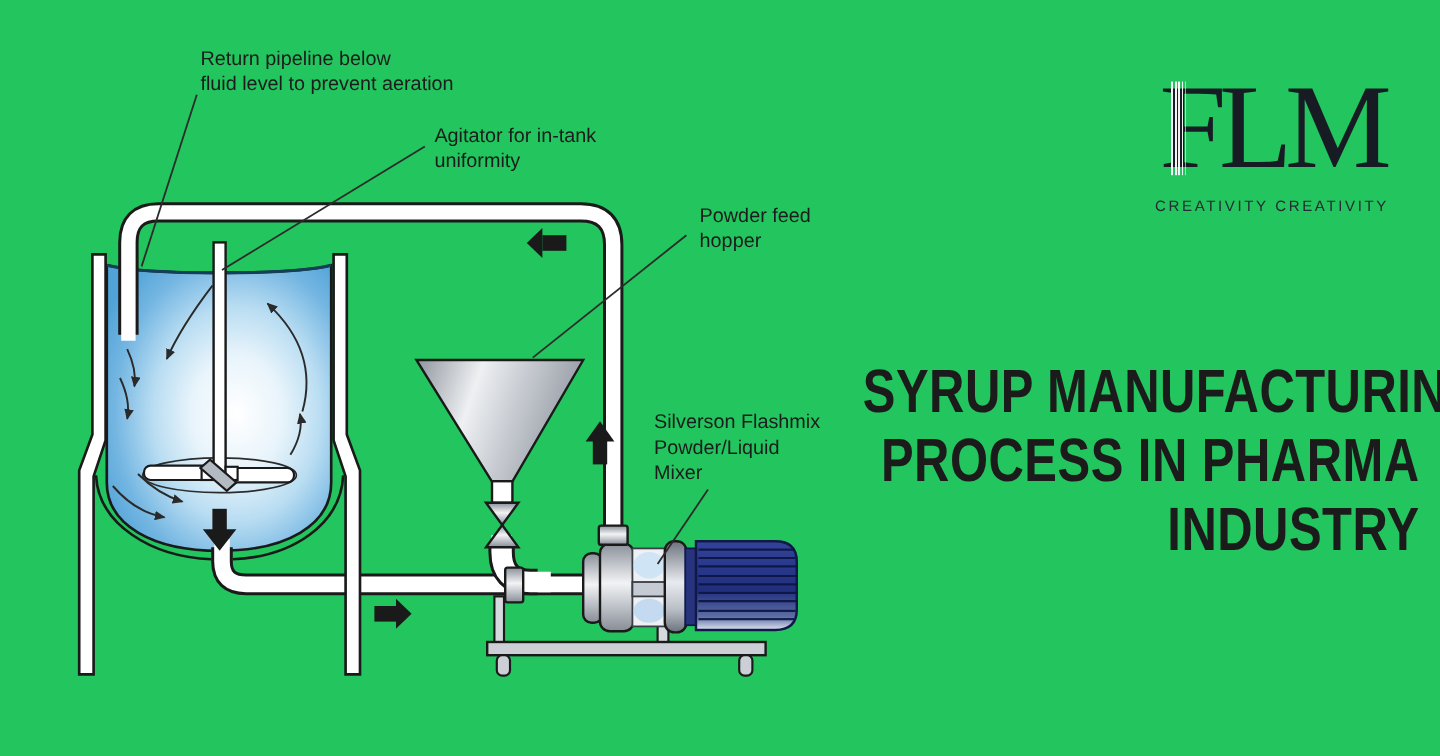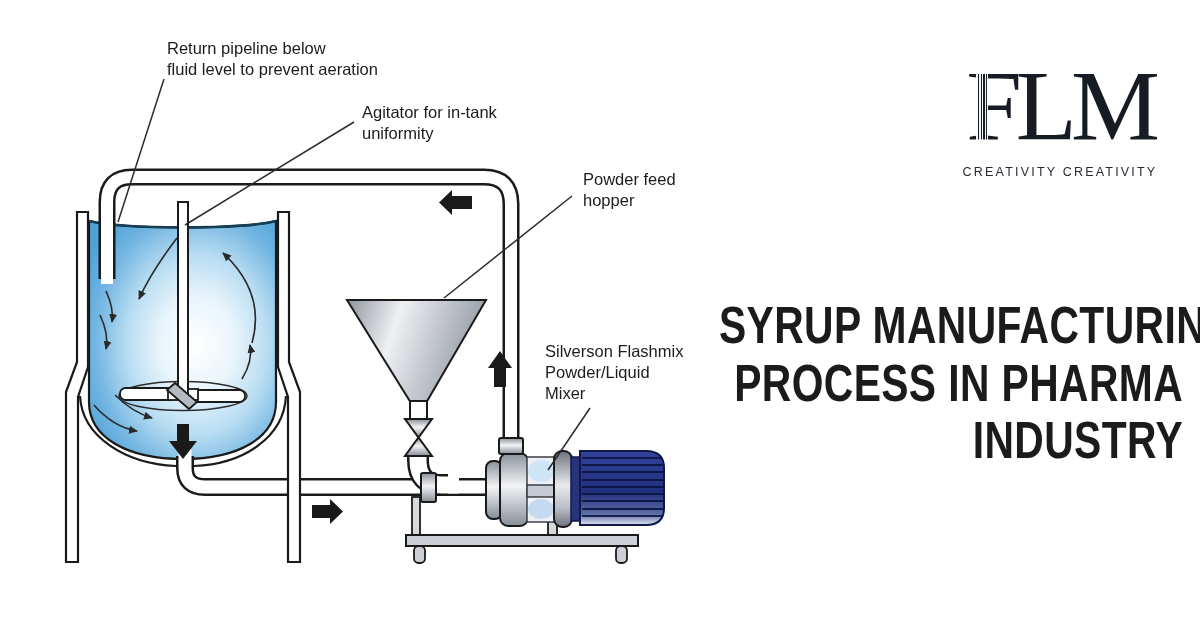--- a/index.html
+++ b/index.html
@@ -1,16 +1,16 @@
 <!DOCTYPE html>
 <html><head>
 <meta charset="utf-8">
 <style>
   html,body{margin:0;padding:0;background:#e9e9e9;}
-  .canvas{position:relative;width:1200px;height:630px;background:#ffffff;overflow:hidden;
+  .canvas{position:relative;width:1200px;height:630px;background:#22c55e;overflow:hidden;
           font-family:"Liberation Sans",sans-serif;}
   svg text{font-family:"Liberation Sans",sans-serif;font-size:16.5px;fill:#1c1c1c;}
 
   
   .logo{position:absolute;left:935px;top:56px;width:250px;text-align:center;}
   .logo-mark{position:relative;display:inline-block;font-family:"Liberation Serif",serif;
              font-weight:400;font-size:100px;line-height:1;color:#171b24;letter-spacing:-6px;text-align:center;}
   .logo-mark .stem-stripes{position:absolute;left:4.5%;top:12%;width:7%;height:78%;
              background:repeating-linear-gradient(90deg,rgba(255,255,255,0) 0 1.2px,rgba(255,255,255,.95) 1.2px 2.8px);
              pointer-events:none;}

